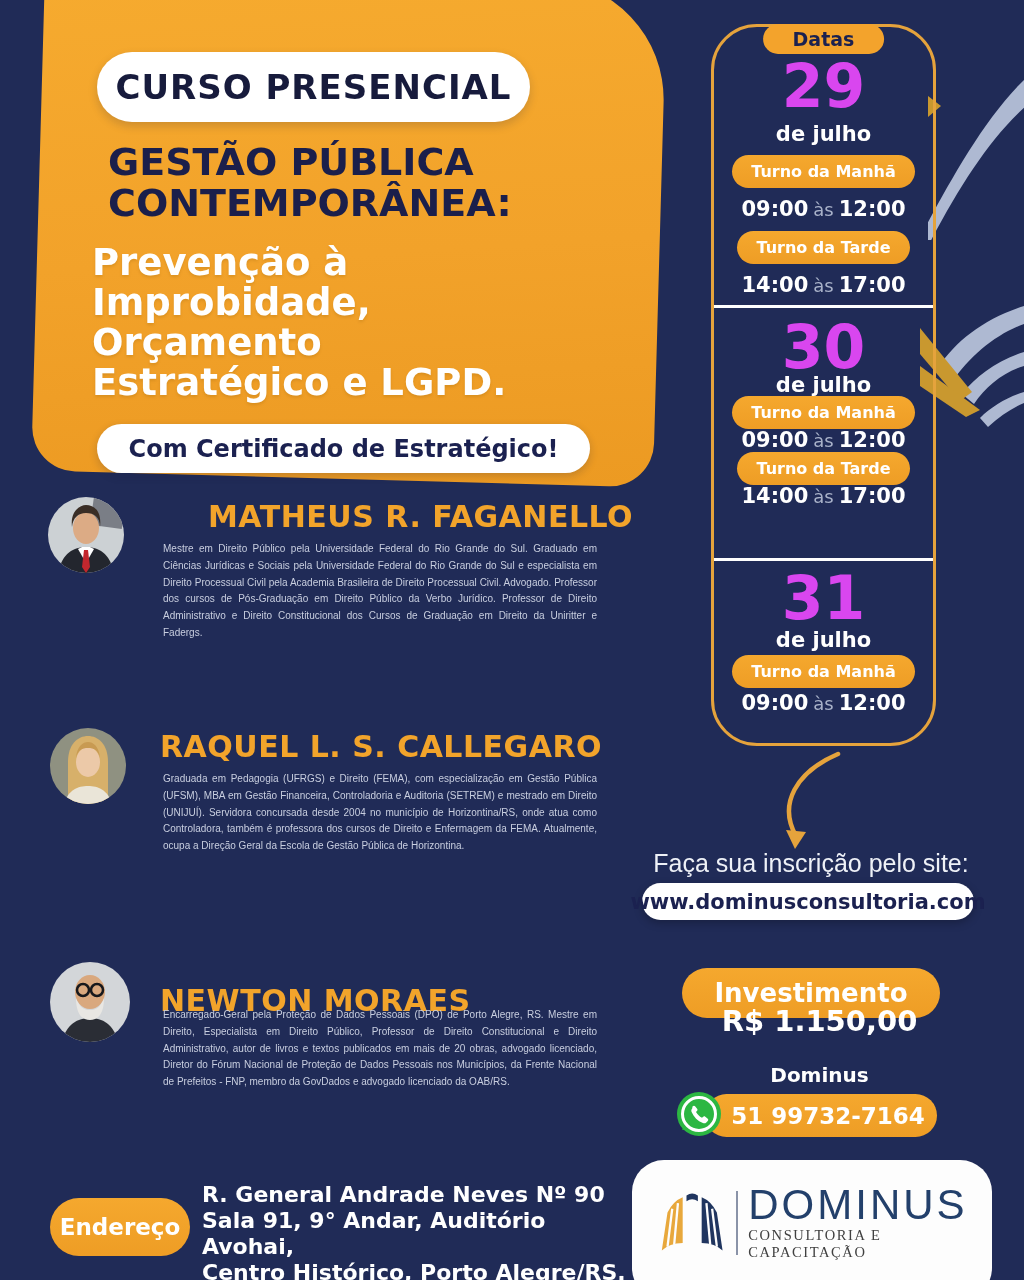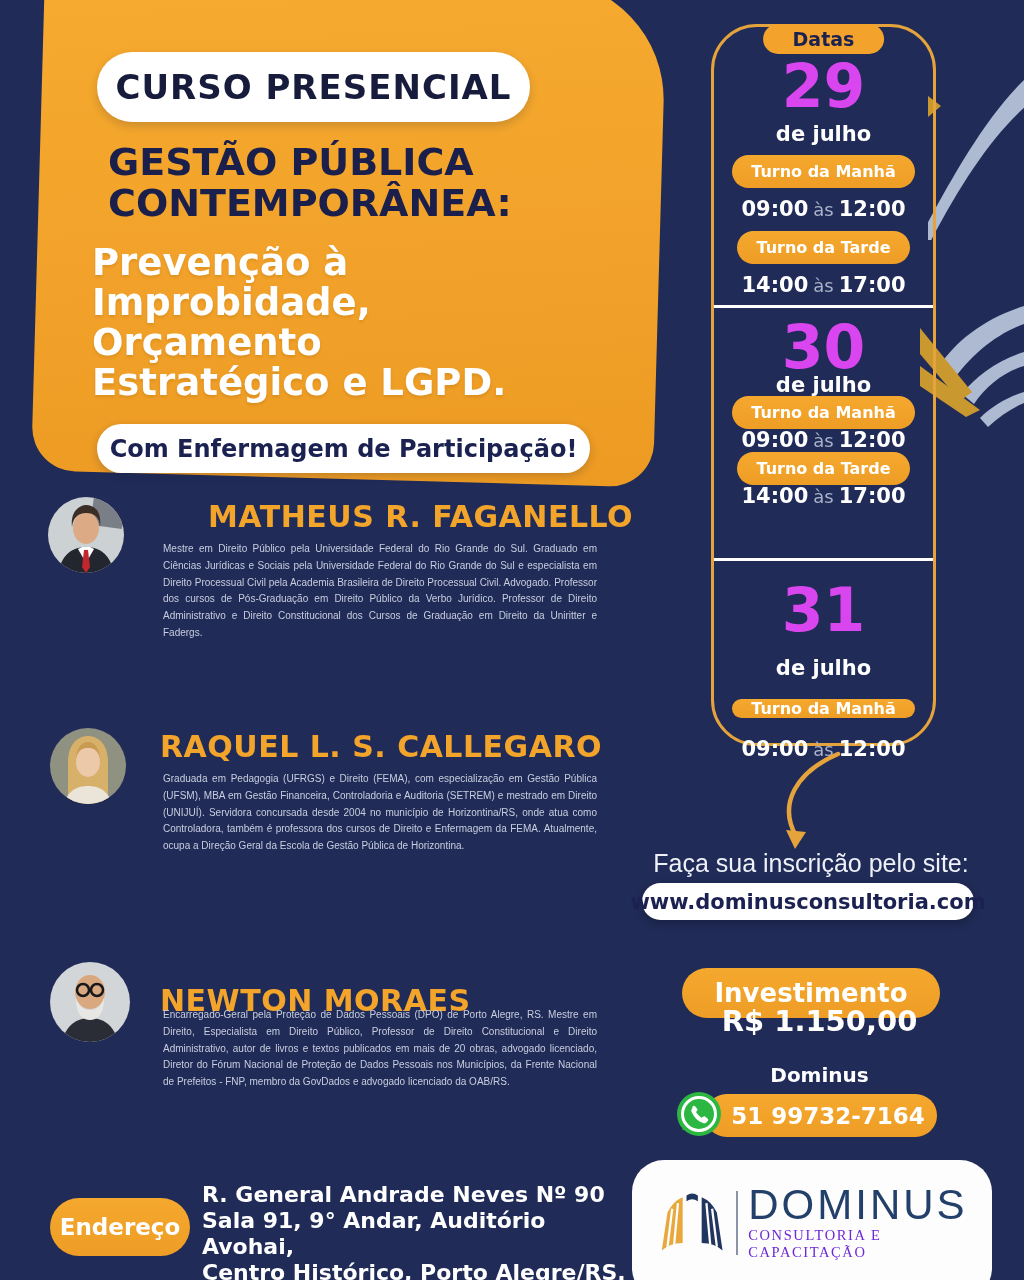--- a/index.html
+++ b/index.html
@@ -40,21 +40,21 @@
     border:3px solid #e5a33c;border-radius:46px;}
   .datas-pill{position:absolute;left:50%;top:-3px;transform:translateX(-50%);
     background:#f3a32c;border-radius:16px;height:30px;padding:0 30px;
     display:flex;align-items:center;z-index:3;}
   .datas-pill span{font-family:"DejaVu Sans",sans-serif;font-weight:700;
     font-size:19px;color:#1b2150;}
   .day-sec{display:flex;flex-direction:column;align-items:center;}
   .sec1{height:278px;padding-top:32px;gap:10px;box-sizing:border-box;}
   .sec2{height:253px;padding-top:12px;gap:0;box-sizing:border-box;
         border-top:3px solid #ffffff;}
-  .sec3{height:179px;padding-top:22px;gap:20px;box-sizing:border-box;
+  .sec3{height:179px;padding-top:10px;gap:4px;box-sizing:border-box;
         border-top:3px solid #ffffff;}
   .day-num{font-family:"DejaVu Sans",sans-serif;font-weight:800;
     font-size:60px;line-height:54px;color:#d946ef;}
   .day-month{font-family:"DejaVu Sans",sans-serif;font-weight:700;
     font-size:21px;line-height:22px;color:#ffffff;}
   .turno-pill{background:linear-gradient(180deg,#f5a82e,#ee9d25);
     border-radius:17px;height:33px;padding:0 19px;display:flex;
     align-items:center;}
   .turno-pill span{font-family:"DejaVu Sans",sans-serif;font-weight:700;
     font-size:16px;color:#ffffff;}
@@ -91,21 +91,21 @@
 
   
   .logo-card{left:632px;top:1160px;width:360px;height:140px;background:#fdfdfd;
     border-radius:32px;display:flex;align-items:center;padding:0 0 14px 26px;
     box-sizing:border-box;}
   .logo-row{display:flex;align-items:center;gap:10px;}
   .logo-sep{width:2px;height:64px;background:#8a93a8;}
   .logo-name{font-family:"Liberation Sans",sans-serif;font-weight:400;
     font-size:42px;letter-spacing:3px;color:#23406b;line-height:40px;}
   .logo-tag{font-family:"Liberation Serif",serif;font-size:14.5px;
-    letter-spacing:1.6px;color:#6d28d9;margin-top:2px;}
+    letter-spacing:1.6px;color:#404040;margin-top:2px;}
 
   
   .addr-pill{left:50px;top:1198px;width:140px;height:58px;
     background:linear-gradient(180deg,#f5a82e,#ee9d25);border-radius:30px;
     display:flex;align-items:center;justify-content:center;}
   .addr-pill span{font-family:"DejaVu Sans",sans-serif;font-weight:700;
     font-size:23px;color:#ffffff;}
   .addr-text{left:202px;top:1182px;width:430px;white-space:pre-line;
     font-family:"DejaVu Sans",sans-serif;font-weight:700;font-size:22px;
     line-height:26px;color:#ffffff;}
@@ -131,21 +131,21 @@
   <div class="abs badge-pill">
     <span>CURSO PRESENCIAL</span>
   </div>
   <div class="abs hero-title">GESTÃO PÚBLICA
 CONTEMPORÂNEA:</div>
   <div class="abs hero-sub">Prevenção à
 Improbidade,
 Orçamento
 Estratégico e LGPD.</div>
   <div class="abs cert-pill">
-    <span>Com Enfermagem de Participação!</span>
+    <span>Com Certificado de Estratégico!</span>
   </div>
 
   <div class="abs avatar" style="left:48px;top:497px;">
     <svg width="76" height="76" viewBox="0 0 76 76">
       <rect width="76" height="76" fill="#ccd1d4"></rect>
       <rect x="44" y="0" width="32" height="30" fill="#7a7e86" transform="rotate(8 60 15)"></rect>
       <path d="M10,76 C14,56 26,50 38,50 C50,50 62,56 66,76 Z" fill="#23262e"></path>
       <polygon points="30,52 38,66 46,52 42,50 34,50" fill="#ffffff"></polygon>
       <polygon points="36,53 40,53 42,70 38,76 34,70" fill="#c3272e"></polygon>
       <ellipse cx="38" cy="31" rx="13" ry="16" fill="#dcab85"></ellipse>

